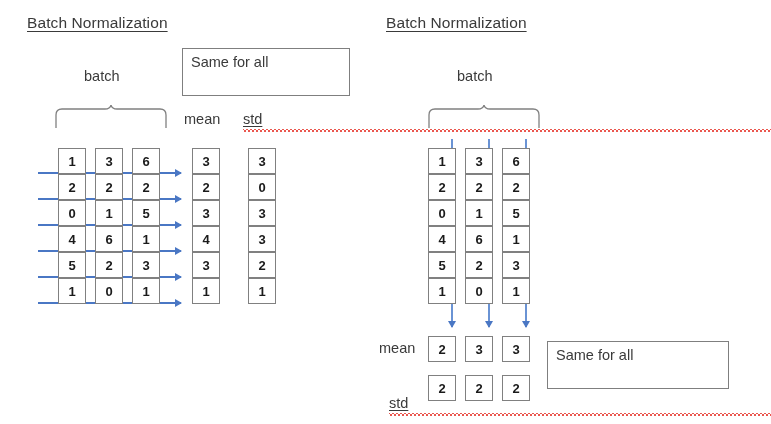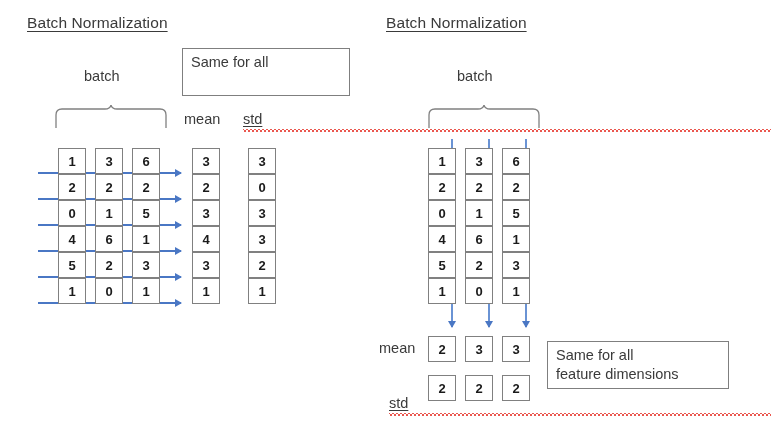--- a/index.html
+++ b/index.html
@@ -197,21 +197,20 @@
   <svg class="brace" style="left:428px; top:105px;" width="112" height="24" viewBox="0 0 112 24">
     <path d="M1,23 L1,10 Q1,4 7,4 L50,4 Q55,4 56,0 Q57,4 62,4 L105,4 Q111,4 111,10 L111,23" fill="none" stroke="#808080" stroke-width="1.3"></path>
   </svg>
 
   <div class="abs plain-label" style="left:379px; top:340px;">mean</div>
 
   <div class="abs plain-label spellcheck" style="left:389px; top:379px;">std</div>
 
   <div class="abs note-box" style="left:547px; top:341px; width:182px; height:48px;">
     <div>Same for all</div>
-    <div>feature dimensions</div>
   </div>
 
   <div id="ln-arrows">
       <div class="varrow" style="left: 451px; top: 139px; height: 188px;"></div>
       <div class="varrow" style="left: 488px; top: 139px; height: 188px;"></div>
       <div class="varrow" style="left: 525px; top: 139px; height: 188px;"></div>
     </div>
   <div id="ln-matrix">
       <div class="cell" style="left: 428px; top: 148px; width: 28px; height: 26px;">1</div>
       <div class="cell" style="left: 428px; top: 174px; width: 28px; height: 26px;">2</div>

